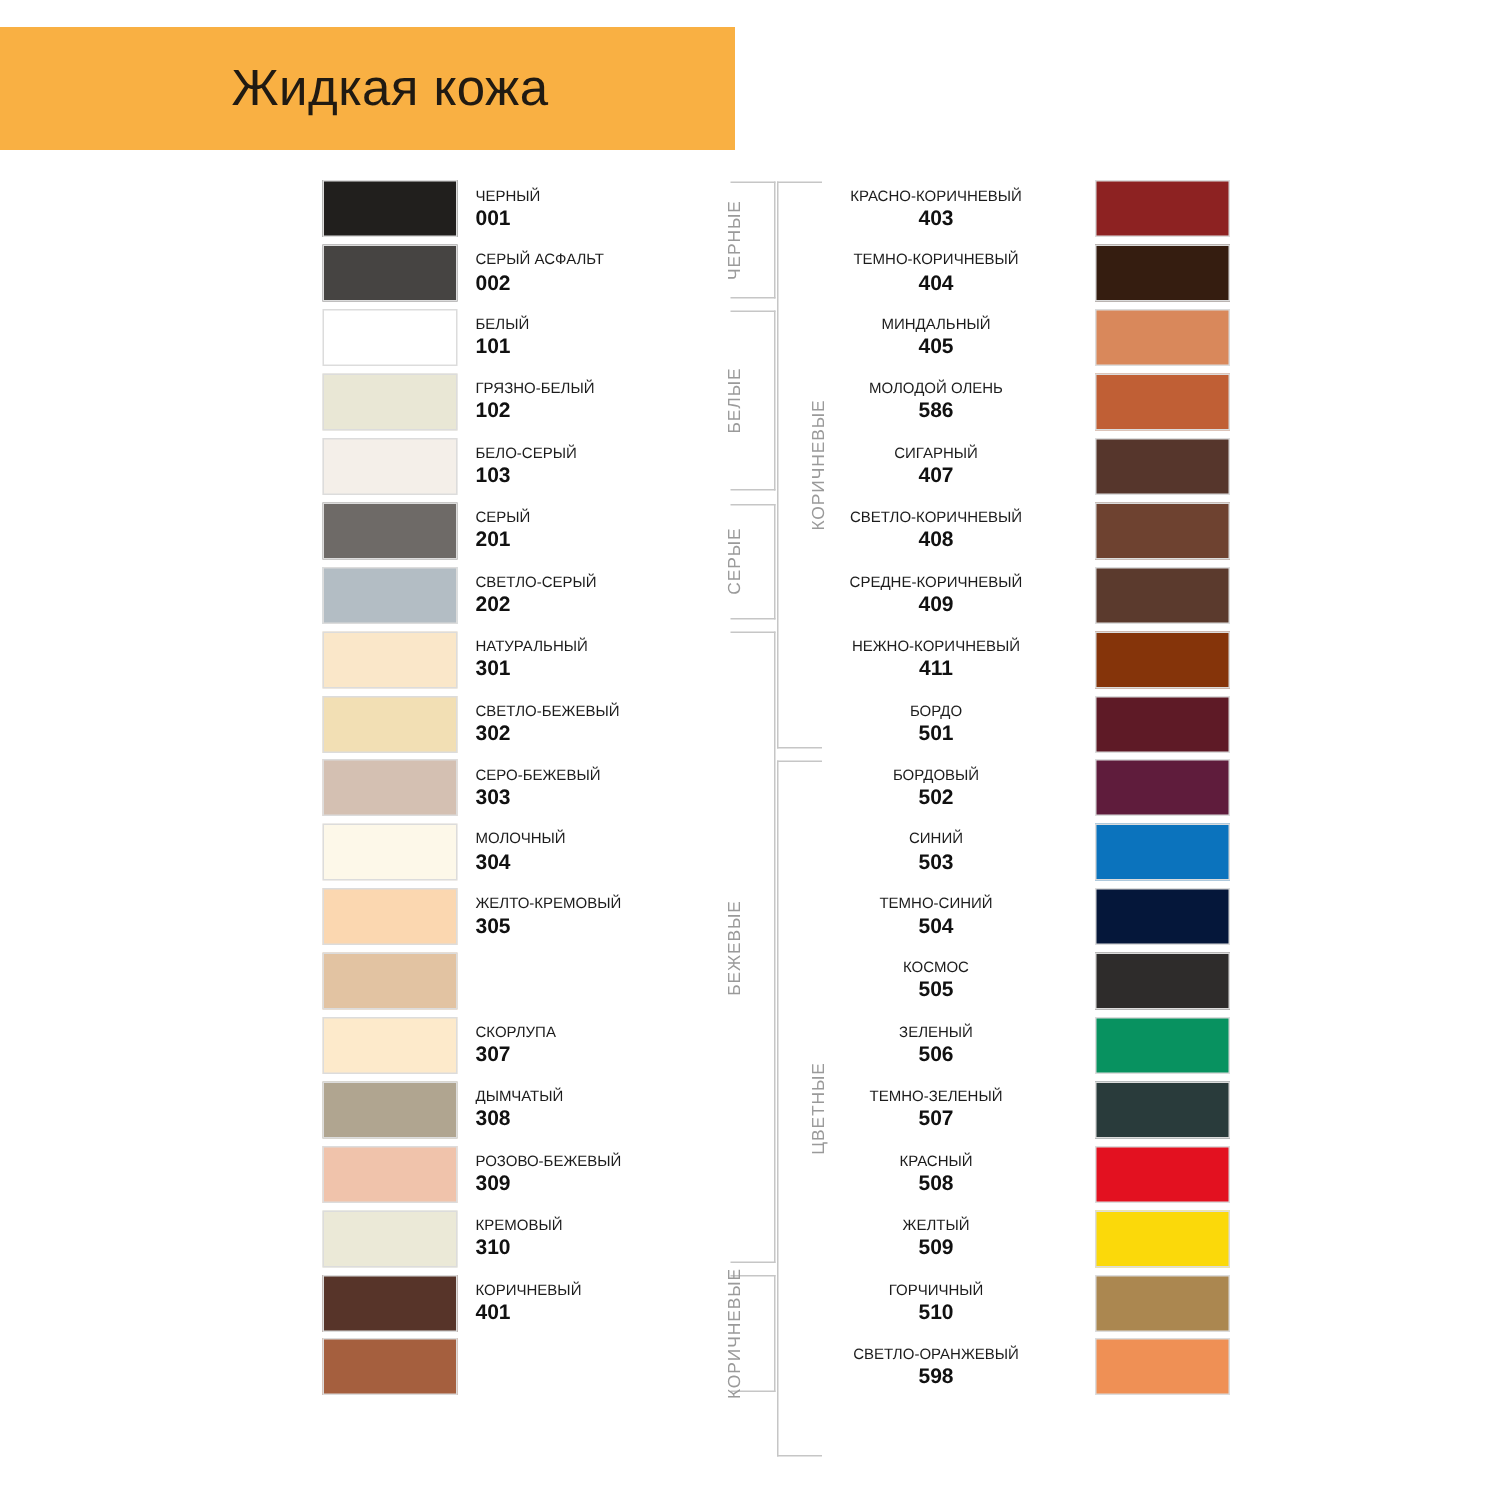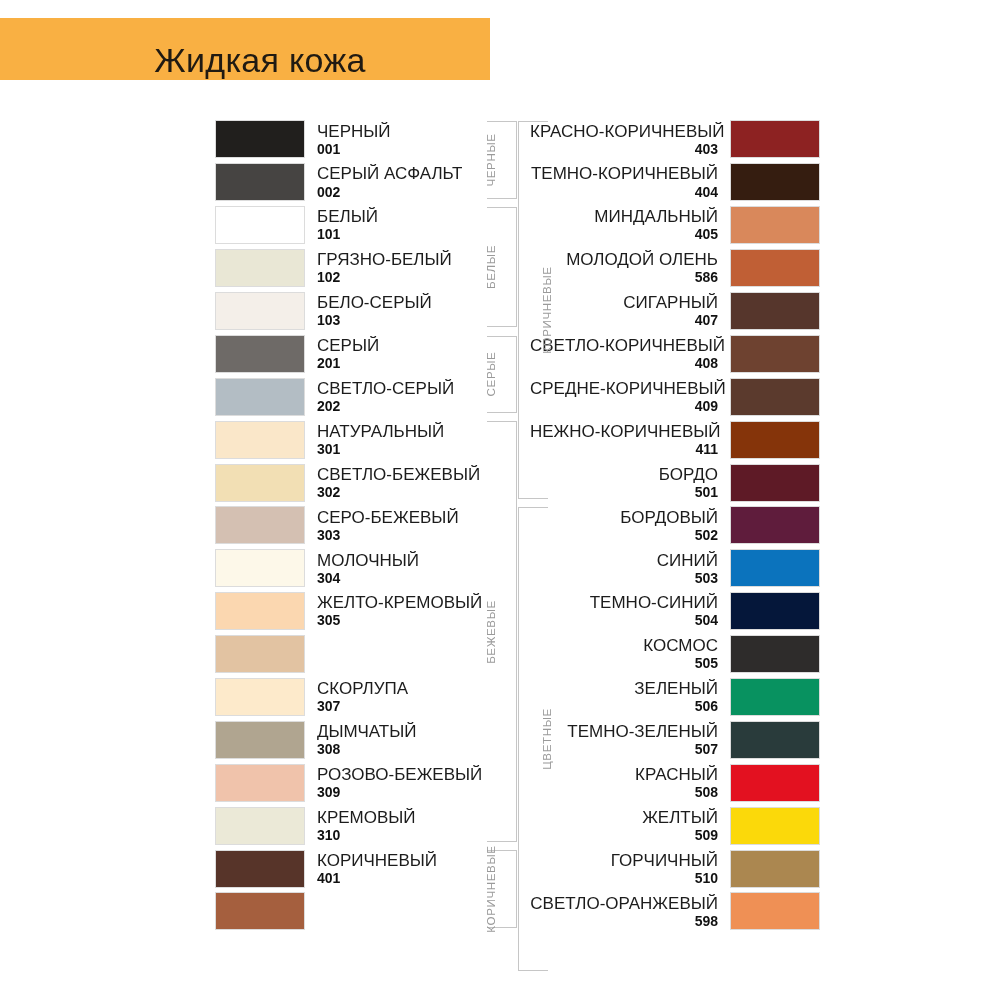--- a/index.html
+++ b/index.html
@@ -8,23 +8,23 @@
     width: 1000px; height: 1000px;
     background: #ffffff;
     font-family: "Liberation Sans", "DejaVu Sans", sans-serif;
   }
   #page { position: relative; width: 1000px; height: 1000px; overflow: hidden; }
 
   
   .banner {
     position: absolute;
     left: 0; top: 18px;
-    width: 490px; height: 62px;
+    width: 490px; height: 82px;
     background: #f9b043;
-    display: flex; align-items: flex-end; justify-content: center;
+    display: flex; align-items: center; justify-content: center;
   }
   .banner-title {
     font-size: 34px;
     font-weight: 400;
     color: #201a12;
     letter-spacing: .3px;
     padding-left: 30px;
   }
 
   
@@ -52,25 +52,25 @@
   }
 
   .info {
     flex: 1 1 auto;
     padding: 0 0 0 12px;
     line-height: 1.12;
     min-width: 0;
   }
   .col-right .info {
     padding: 0 12px 0 0;
-    text-align: right;
+    text-align: center;
   }
   .cname {
     display: block;
-    font-size: 17px;
+    font-size: 10px;
     color: #1c1c1c;
     font-weight: 400;
     white-space: nowrap;
   }
   .ccode {
     display: block;
     font-size: 14px;
     color: #111111;
     font-weight: bold;
     margin-top: 1px;

